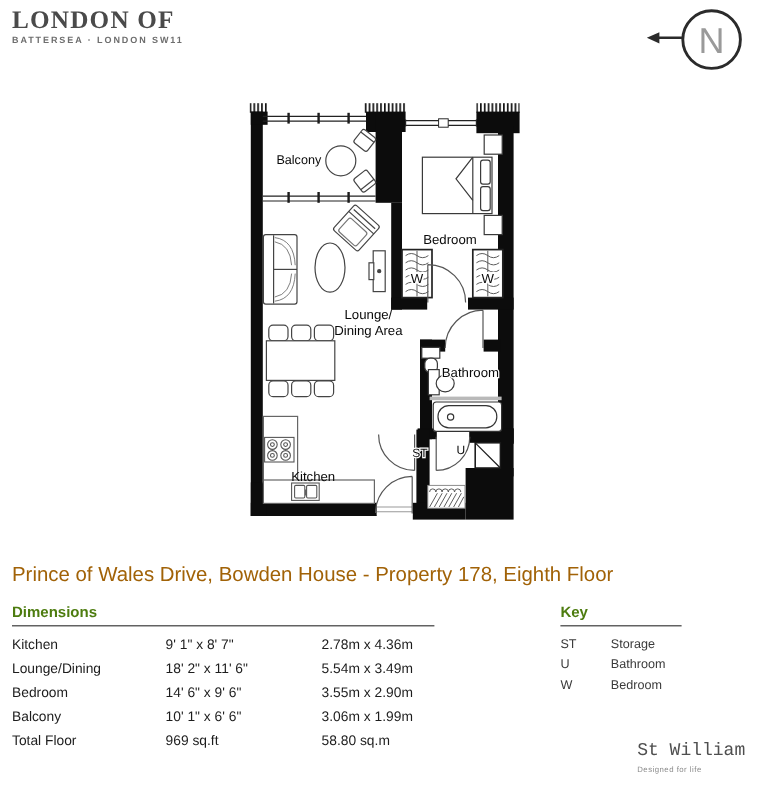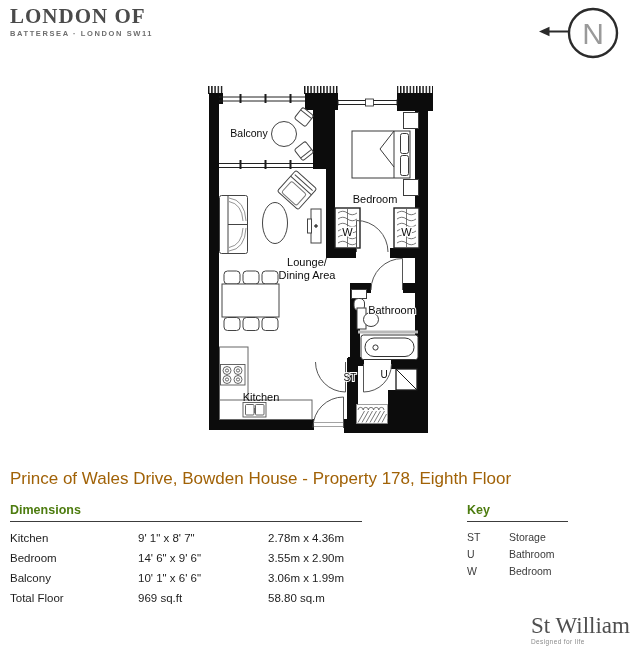--- a/index.html
+++ b/index.html
@@ -36,21 +36,21 @@
   }
   
   .key{left:467px;top:503px;width:101px;}
   .key-rows{margin-top:6px;}
   .key-row{
     display:grid;grid-template-columns:42px 1fr;
     font-size:10.5px;color:#3a3a3a;height:17px;align-items:center;
   }
   
   .brand{left:531px;top:615px;color:#4f4f4f;}
-  .brand-name{font-family:Liberation Serif, serif;font-size:23px;line-height:22px;}
+  .brand-name{font-family:Liberation Mono, monospace;font-size:15px;line-height:22px;}
   .brand-tagline{font-size:6.5px;color:#8a8a8a;letter-spacing:.4px;margin-top:1px;}
   
   text.plan-label{
     font-family:"Liberation Sans", sans-serif;fill:#0a0a0a;
   }
 </style>
 </head>
 <body>
 
 <svg id="plan" width="634" height="659" viewBox="0 0 634 659">
@@ -262,20 +262,25 @@
 
 <div class="abs dims textlayer">
   <div class="block-heading">Dimensions</div>
   <div class="dims-rows">
     <div class="dims-row">
       <span>Kitchen</span>
       <span>9' 1" x 8' 7"</span>
       <span>2.78m x 4.36m</span>
     </div>
     <div class="dims-row">
+      <span>Lounge/Dining</span>
+      <span>18' 2" x 11' 6"</span>
+      <span>5.54m x 3.49m</span>
+    </div>
+    <div class="dims-row">
       <span>Bedroom</span>
       <span>14' 6" x 9' 6"</span>
       <span>3.55m x 2.90m</span>
     </div>
     <div class="dims-row">
       <span>Balcony</span>
       <span>10' 1" x 6' 6"</span>
       <span>3.06m x 1.99m</span>
     </div>
     <div class="dims-row">

